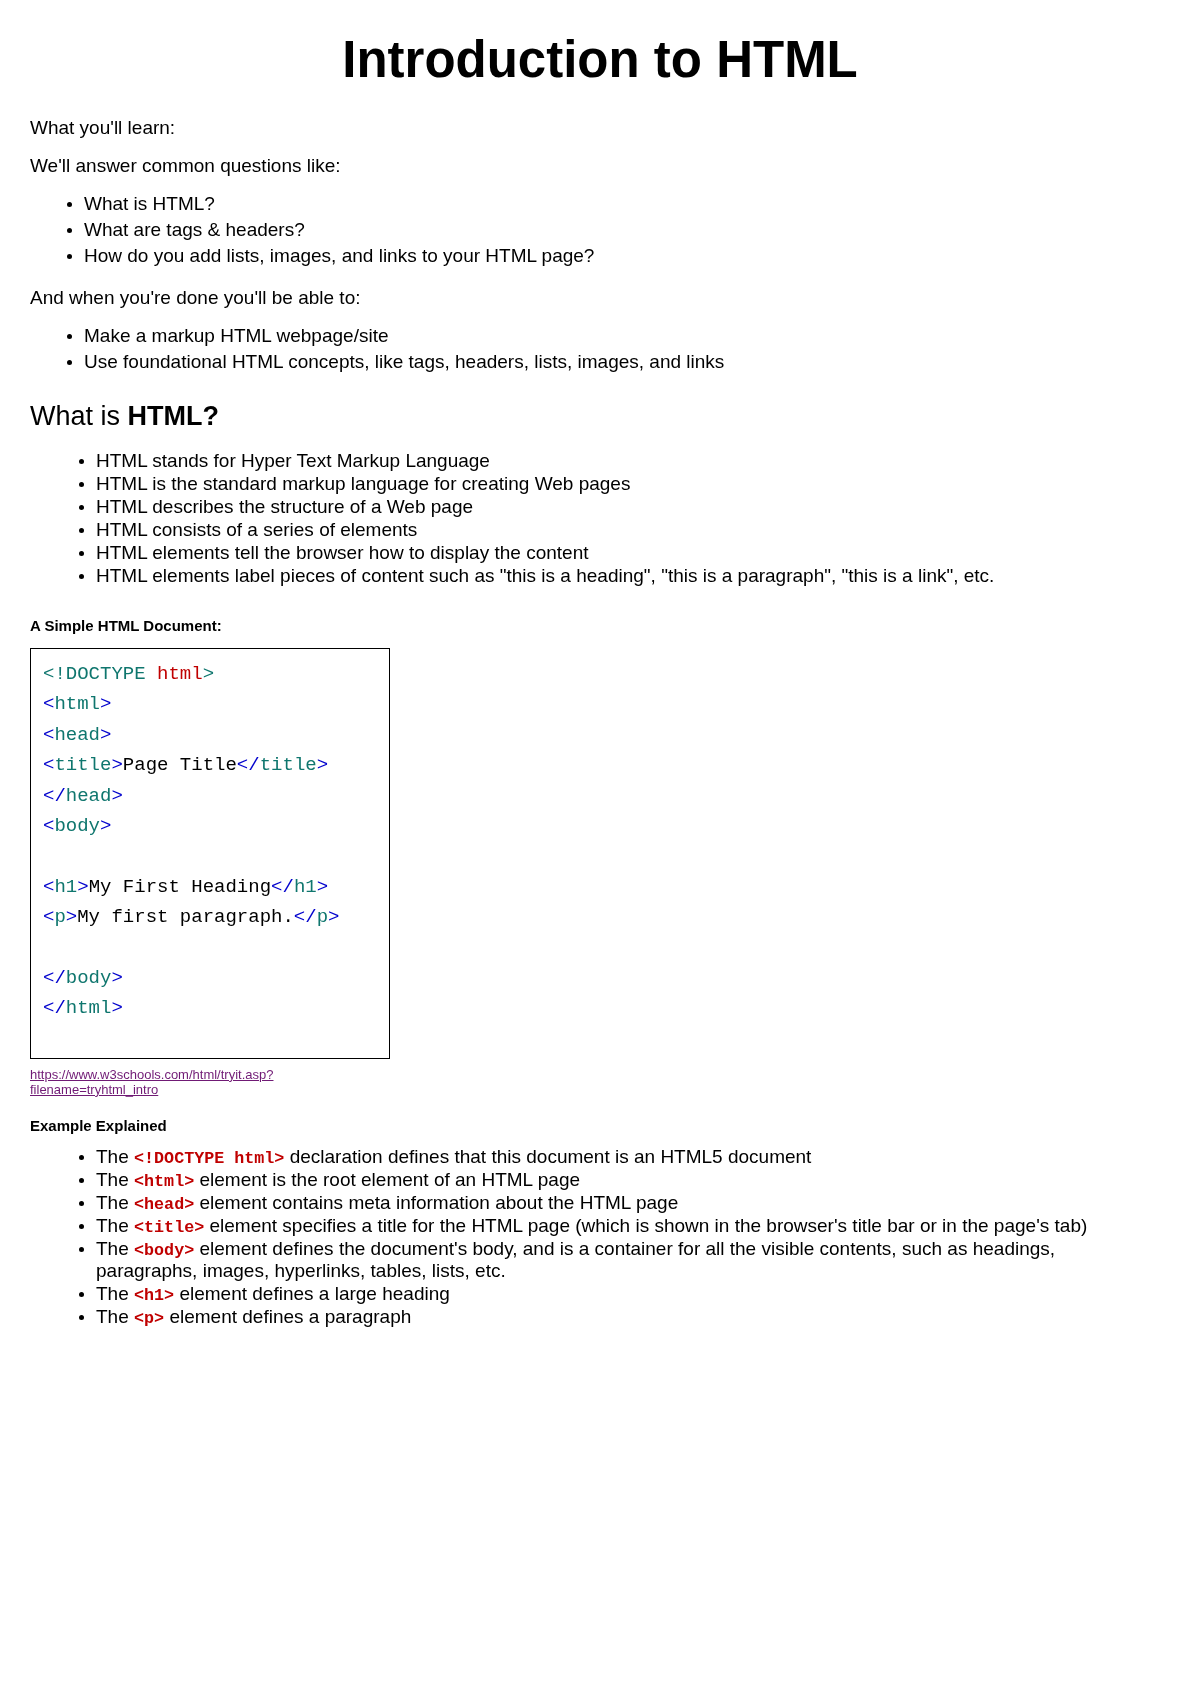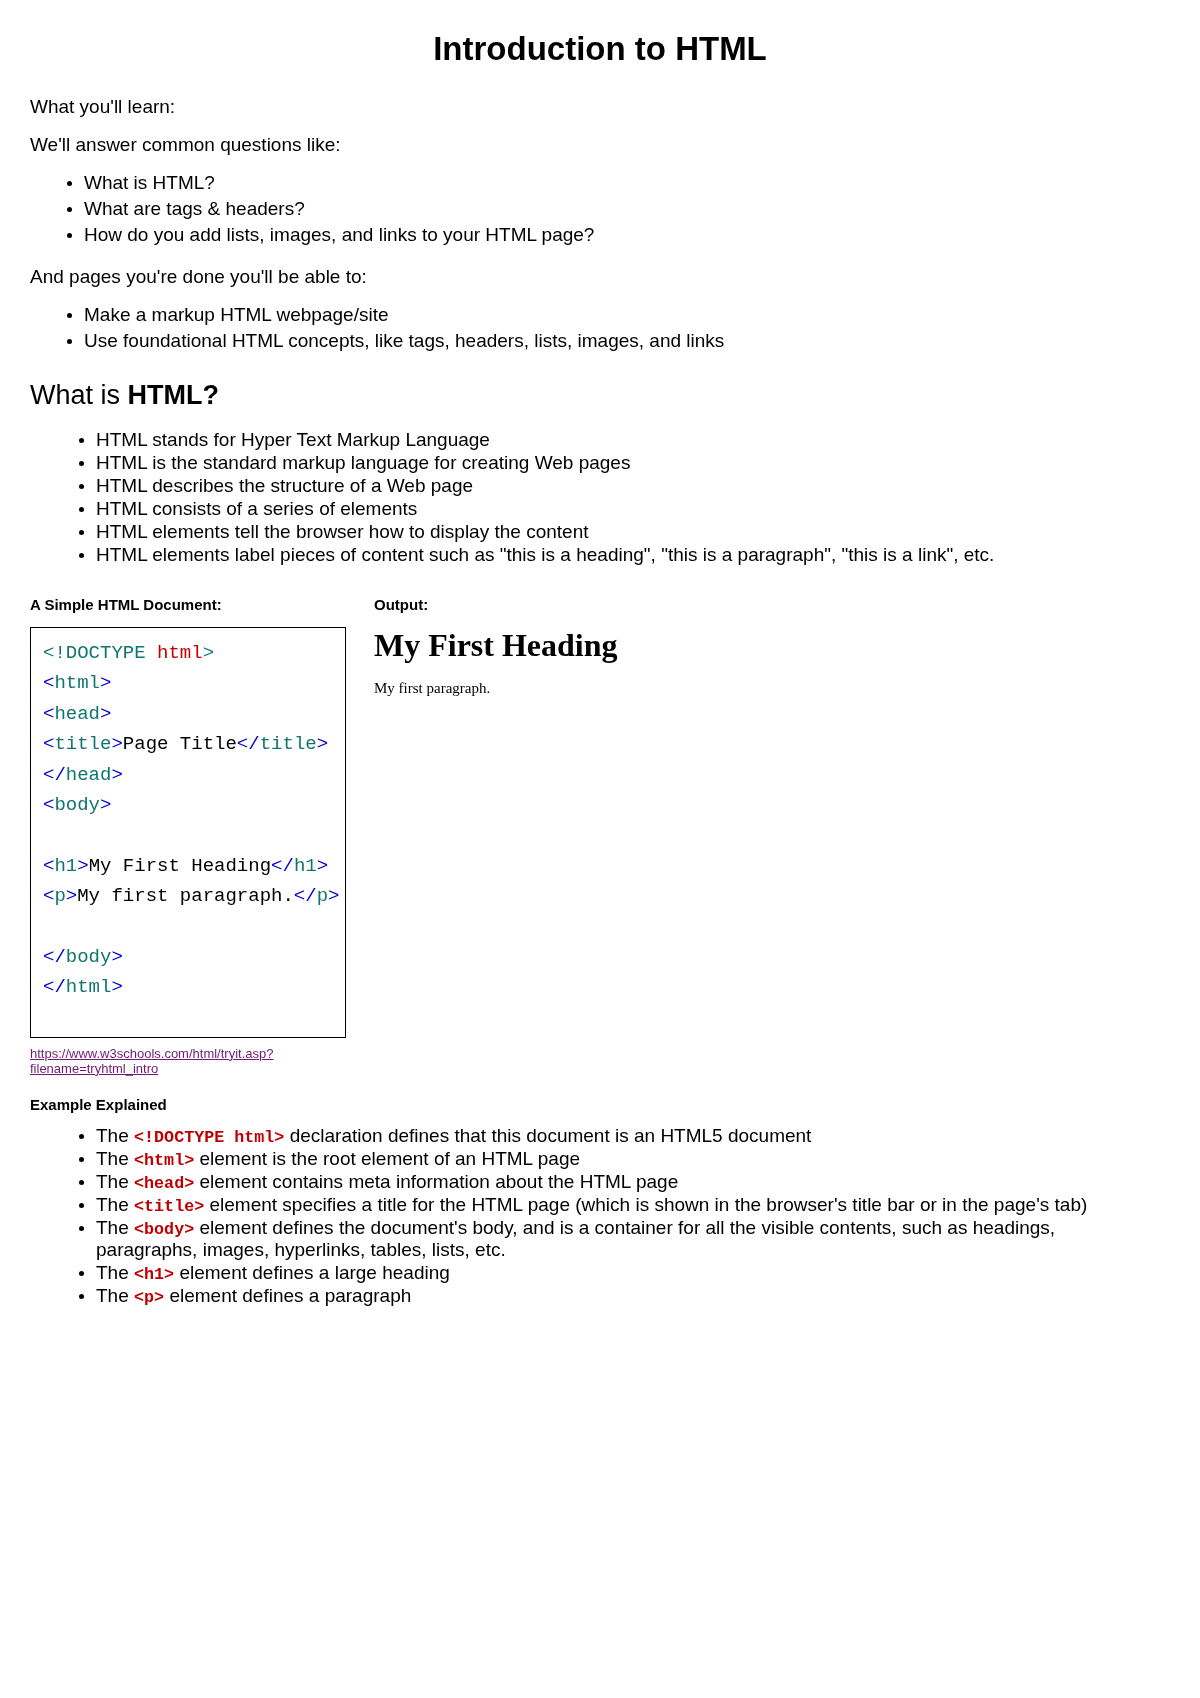--- a/index.html
+++ b/index.html
@@ -8,42 +8,42 @@
     font-size: 19px;
     color: #000;
     background: #fff;
     margin: 0;
     padding: 10px 30px 40px 30px;
     width: 1200px;
   }
   h1.page-title {
     text-align: center;
     font-weight: bold;
-    font-size: 33px;
+    font-size: 51px;
     margin: 20px 0 28px 0;
     font-family: Verdana, Geneva, sans-serif;
   }
   p.intro { margin: 16px 0; }
   ul { margin: 12px 0 20px 0; padding-left: 54px; }
   ul li { margin: 4px 0; }
   ul.tight li { margin: 1px 12px; }
   ul li::marker { font-size: 0.9em; }
   h2.section-heading {
     font-size: 27px;
     margin: 28px 0 18px 0;
     font-weight: normal;
   }
   h2.section-heading .bold { font-weight: bold; }
   .columns {
     display: flex;
     gap: 28px;
     margin-top: 30px;
     align-items: flex-start;
   }
-  .col-left { width: 316px; }
+  .col-left { width: 360px; }
   .col-right { flex: 1; }
   .col-label {
     font-size: 15px;
     font-weight: bold;
     margin-bottom: 14px;
   }
   .code-box {
     border: 1px solid #000;
     padding: 10px 12px 34px 12px;
     font-family: Consolas, "Courier New", monospace;
@@ -91,21 +91,21 @@
 
 <p class="intro">What you'll learn:</p>
 <p class="intro">We'll answer common questions like:</p>
 
 <ul>
   <li>What is HTML?</li>
   <li>What are tags &amp; headers?</li>
   <li>How do you add lists, images, and links to your HTML page?</li>
 </ul>
 
-<p class="intro">And pages you're done you'll be able to:</p>
+<p class="intro">And when you're done you'll be able to:</p>
 
 <ul>
   <li>Make a markup HTML webpage/site</li>
   <li>Use foundational HTML concepts, like tags, headers, lists, images, and links</li>
 </ul>
 
 <h2 class="section-heading">
   <span>What is </span><span class="bold">HTML?</span>
 </h2>
 
@@ -128,25 +128,20 @@
 <span class="tag-blue">&lt;/</span><span class="tag-brown">head</span><span class="tag-blue">&gt;</span>
 <span class="tag-blue">&lt;</span><span class="tag-brown">body</span><span class="tag-blue">&gt;</span>
 
 <span class="tag-blue">&lt;</span><span class="tag-brown">h1</span><span class="tag-blue">&gt;</span><span>My First Heading</span><span class="tag-blue">&lt;/</span><span class="tag-brown">h1</span><span class="tag-blue">&gt;</span>
 <span class="tag-blue">&lt;</span><span class="tag-brown">p</span><span class="tag-blue">&gt;</span><span>My first paragraph.</span><span class="tag-blue">&lt;/</span><span class="tag-brown">p</span><span class="tag-blue">&gt;</span>
 
 <span class="tag-blue">&lt;/</span><span class="tag-brown">body</span><span class="tag-blue">&gt;</span>
 <span class="tag-blue">&lt;/</span><span class="tag-brown">html</span><span class="tag-blue">&gt;</span></div>
     <a class="src-link">https://www.w3schools.com/html/tryit.asp?filename=tryhtml_intro</a>
   </div>
-  <div class="col-right">
-    <div class="col-label">Output:</div>
-    <div class="output-heading">My First Heading</div>
-    <div class="output-para">My first paragraph.</div>
-  </div>
 </div>
 
 <div class="explained-label">Example Explained</div>
 
 <ul class="tight">
   <li><span>The </span><span class="inline-code">&lt;!DOCTYPE html&gt;</span><span> declaration defines that this document is an HTML5 document</span></li>
   <li><span>The </span><span class="inline-code">&lt;html&gt;</span><span> element is the root element of an HTML page</span></li>
   <li><span>The </span><span class="inline-code">&lt;head&gt;</span><span> element contains meta information about the HTML page</span></li>
   <li><span>The </span><span class="inline-code">&lt;title&gt;</span><span> element specifies a title for the HTML page (which is shown in the browser's title bar or in the page's tab)</span></li>
   <li><span>The </span><span class="inline-code">&lt;body&gt;</span><span> element defines the document's body, and is a container for all the visible contents, such as headings, paragraphs, images, hyperlinks, tables, lists, etc.</span></li>

